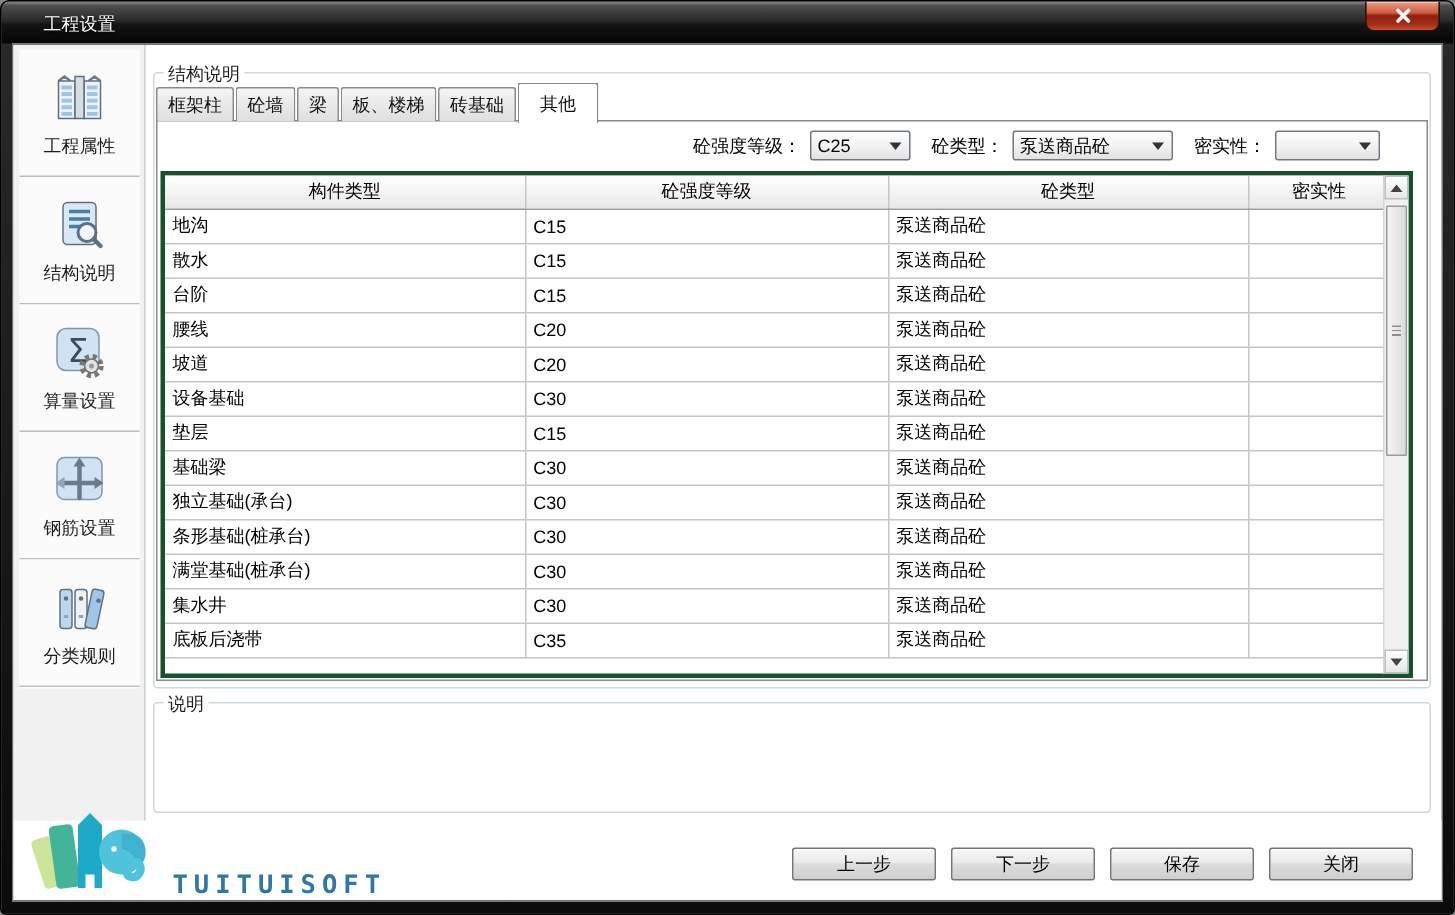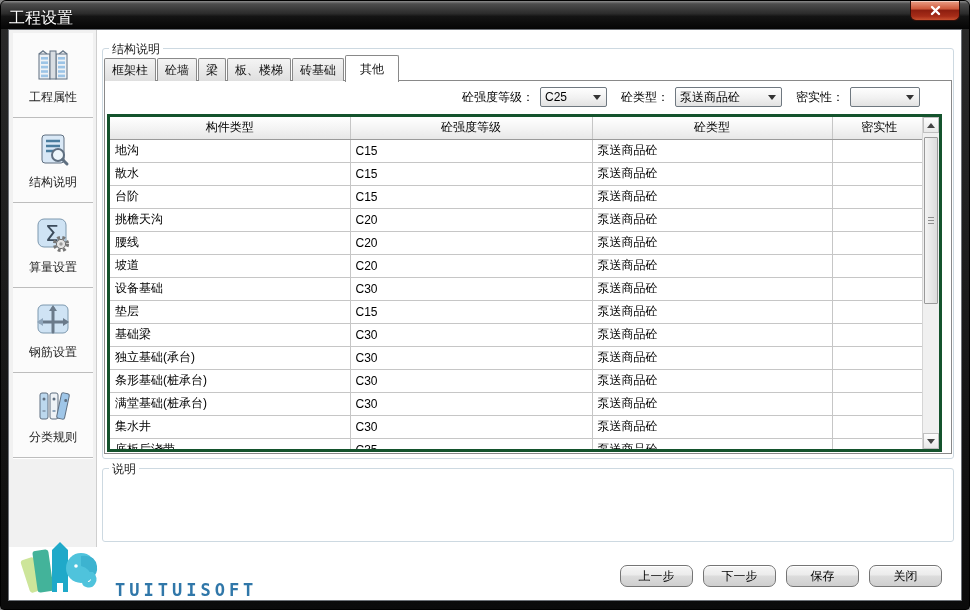--- a/index.html
+++ b/index.html
@@ -2,21 +2,21 @@
 <html><head>
 <meta charset="utf-8">
 <style>
   * { box-sizing: border-box; margin: 0; padding: 0; }
   body { font-family: "Liberation Sans", "DejaVu Sans", sans-serif; background:#888; }
   .window { position:relative; width:970px; height:610px; background:linear-gradient(180deg,#2a2a2a,#0b0b0b); border:1px solid #000; border-radius:6px 6px 4px 4px; overflow:hidden; }
 
   
   .titlebar { position:absolute; top:0; left:0; right:0; height:28px;
     background:linear-gradient(180deg,#8c8c8c 0%,#4d4d4d 10%,#2b2b2b 45%,#141414 55%,#050505 100%); }
-  .title-text { position:absolute; left:8px; top:7px; color:#fff; font-size:16px; text-shadow:0 1px 2px #000; }
+  .title-text { position:absolute; left:28px; top:7px; color:#fff; font-size:12px; text-shadow:0 1px 2px #000; }
   .close-btn { position:absolute; top:0; right:9px; width:50px; height:20px; border:1px solid #33100a; border-top:none;
     border-radius:0 0 6px 6px; background:linear-gradient(180deg,#eb9f86 0%,#cf5b3d 40%,#8e1f10 50%,#a62c18 80%,#c8502f 100%);
     box-shadow:inset 0 1px 0 rgba(255,255,255,.5); display:flex; align-items:center; justify-content:center; cursor:pointer; }
 
   
   .content { position:absolute; left:7px; right:7px; top:28px; bottom:8px; background:#fff; border:1px solid #6e7278; }
   .sidebar { position:absolute; left:0; top:0; width:88px; height:517px; background:#f1f1f1; border-right:1px solid #cfcfcf; padding:3px 3px 0 4px; }
   .side-item { height:85px; background:#fbfbfb; border-bottom:1px solid #bdbdbd; box-shadow:0 1px 0 #fff;
     display:flex; flex-direction:column; align-items:center; justify-content:center; cursor:pointer; }
   .side-icon { height:42px; display:flex; align-items:center; }
@@ -59,21 +59,21 @@
   .sb-thumb { position:absolute; left:1px; right:1px; top:20px; height:167px; background:linear-gradient(90deg,#f4f4f4,#dcdcdc); border:1px solid #9a9a9a; border-radius:1px; cursor:pointer; }
   .sb-grip { position:absolute; left:3px; right:3px; top:50%; margin-top:-4px; height:8px;
     background:repeating-linear-gradient(180deg,#8f8f8f 0 1px,transparent 1px 3px); }
 
   
   .note-text { position:absolute; left:8px; top:10px; font-size:12px; color:#000; }
 
   
   .footer-strip { position:absolute; left:0; top:517px; right:0; bottom:0; background:#fff; }
   .buttons { position:absolute; right:19px; top:535px; display:flex; gap:10px; }
-  .win-btn { width:73px; height:22px; font-size:12px; color:#000; border:1px solid #757575; border-radius:7px;
+  .win-btn { width:96px; height:22px; font-size:12px; color:#000; border:1px solid #757575; border-radius:2px;
     background:linear-gradient(180deg,#f6f6f6,#ebebeb 45%,#dcdcdc 50%,#cfcfcf); box-shadow:inset 0 1px 0 #fff; cursor:pointer;
     font-family:"Liberation Sans","DejaVu Sans",sans-serif; }
   .brand { position:absolute; left:10px; top:506px; display:flex; align-items:flex-end; z-index:5; }
   .brand-text { margin-left:8px; font-family:"DejaVu Sans Mono","Liberation Mono",monospace; font-weight:bold; font-size:17px; letter-spacing:4px; color:#3077a9; }
 </style>
 </head>
 <body>
 
 <div class="window">
   <div class="titlebar">
@@ -230,26 +230,20 @@
               <td>泵送商品砼</td>
               <td></td>
             </tr>
             <tr>
               <td>台阶</td>
               <td>C15</td>
               <td>泵送商品砼</td>
               <td></td>
             </tr>
             <tr>
-              <td>挑檐天沟</td>
-              <td>C20</td>
-              <td>泵送商品砼</td>
-              <td></td>
-            </tr>
-            <tr>
               <td>腰线</td>
               <td>C20</td>
               <td>泵送商品砼</td>
               <td></td>
             </tr>
             <tr>
               <td>坡道</td>
               <td>C20</td>
               <td>泵送商品砼</td>
               <td></td>

